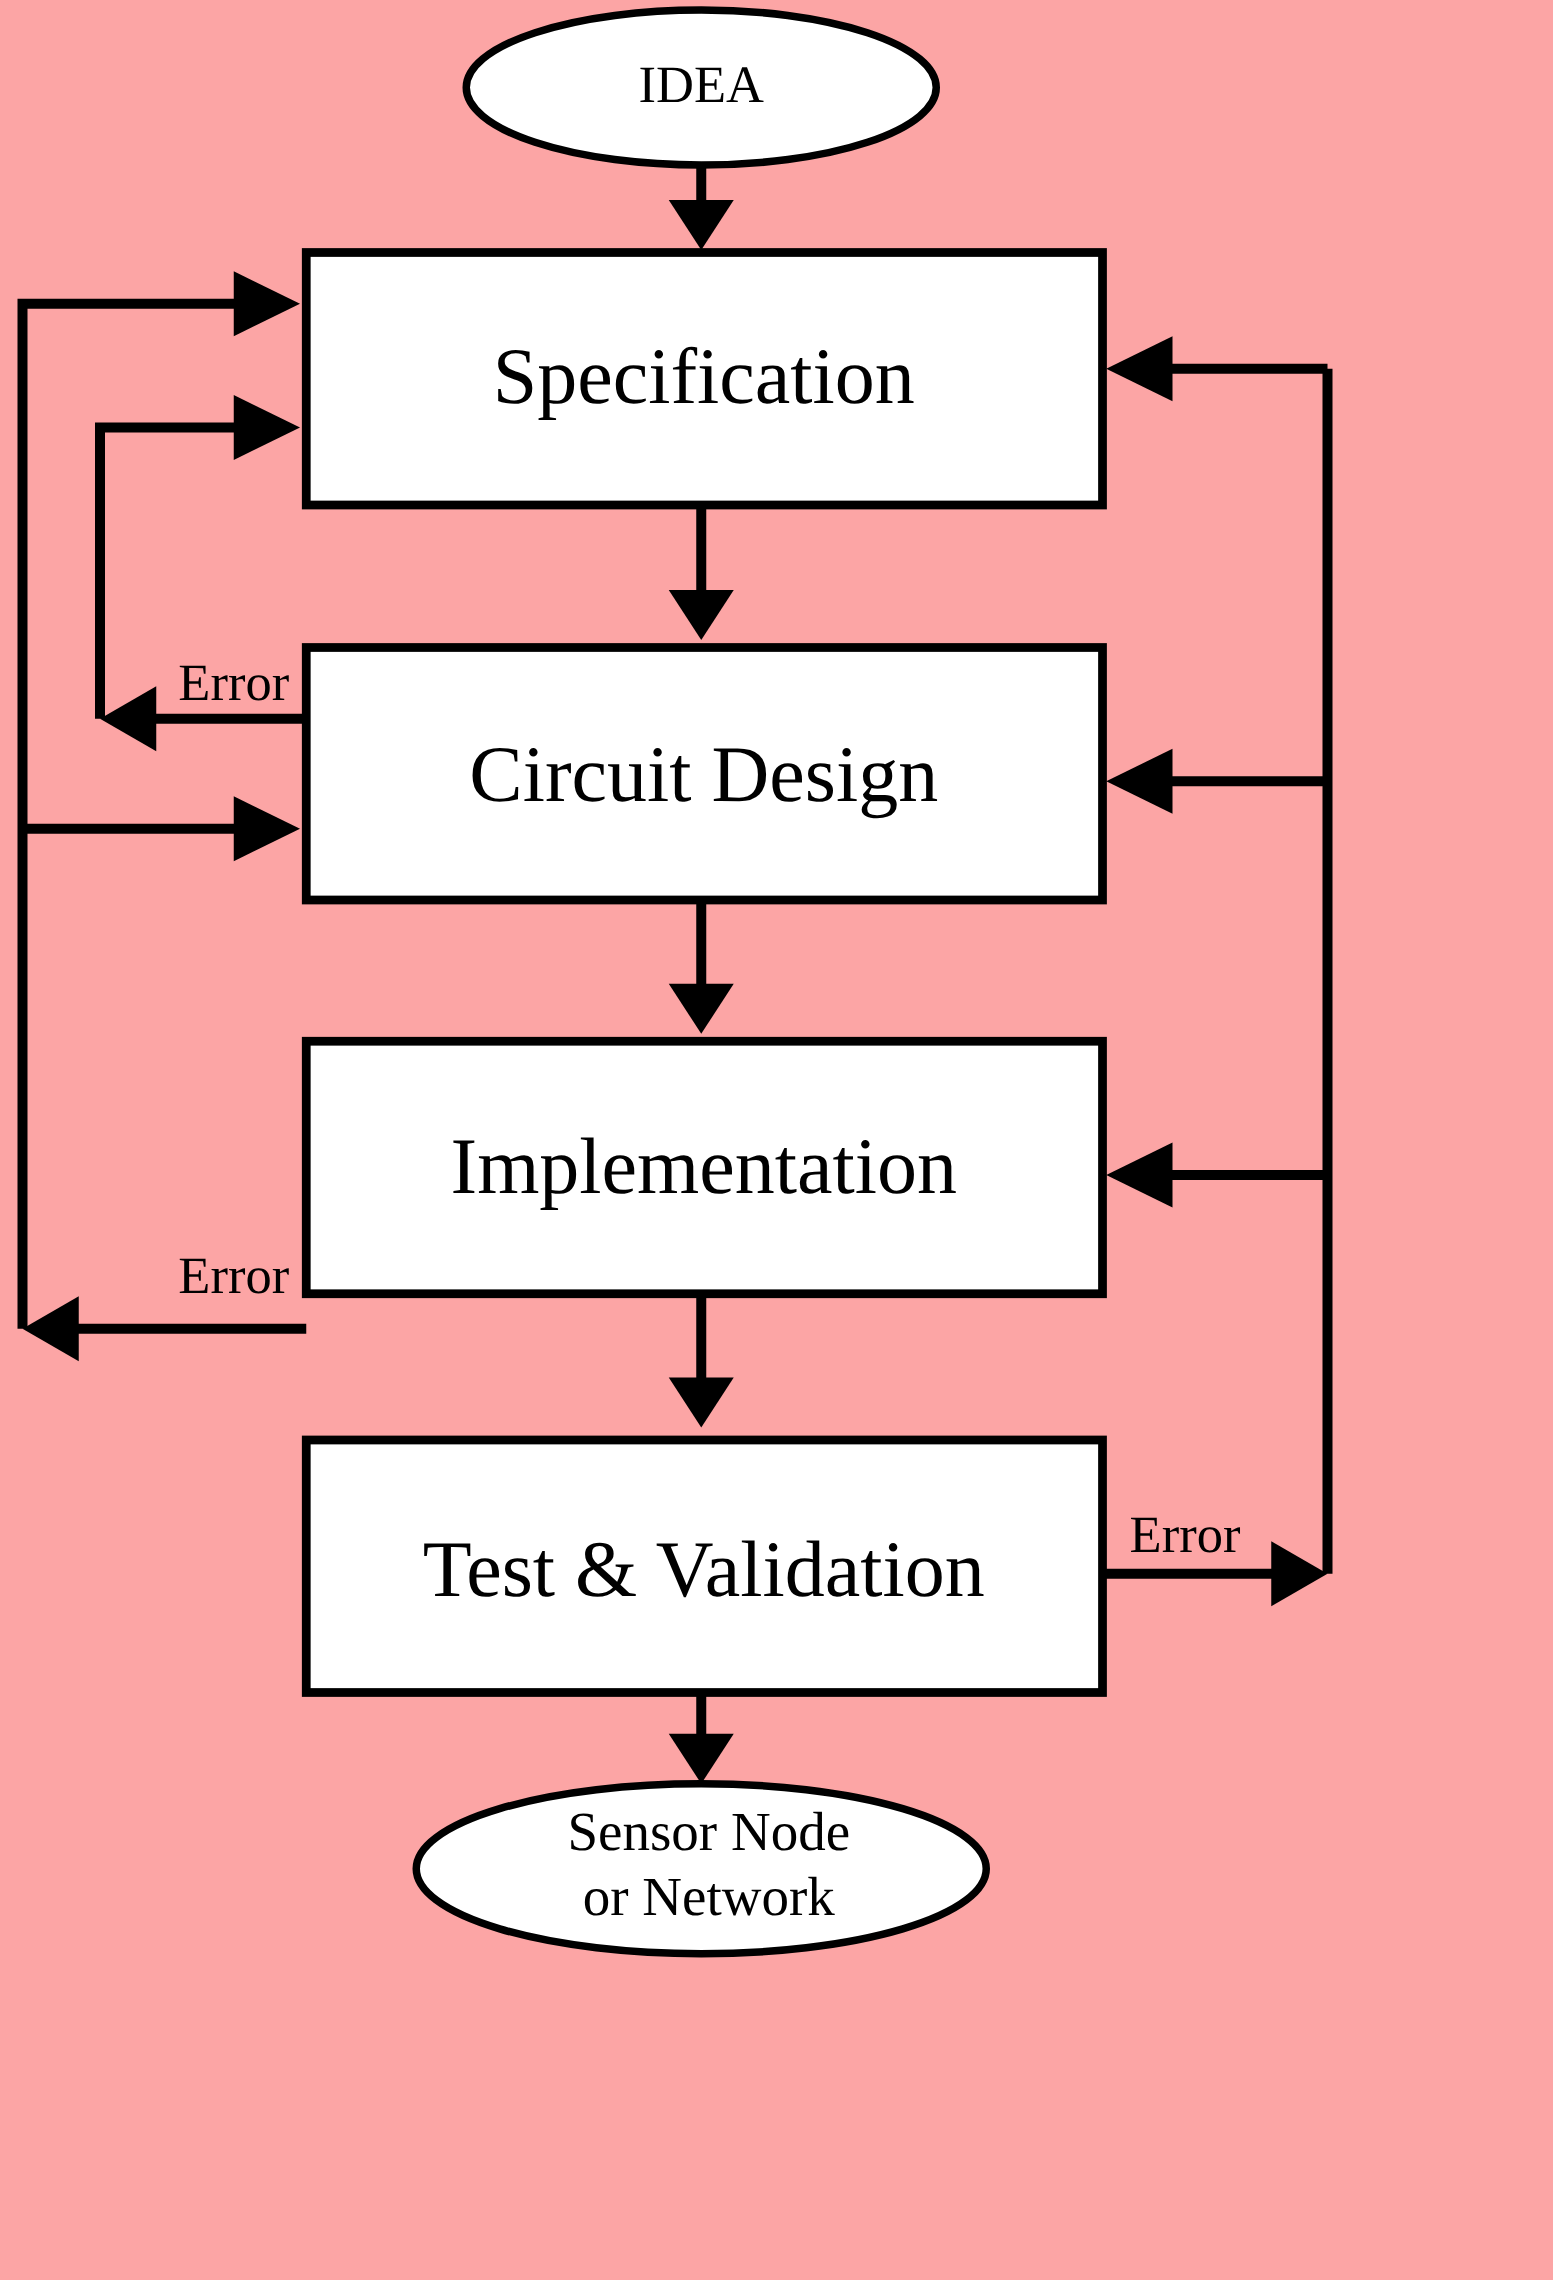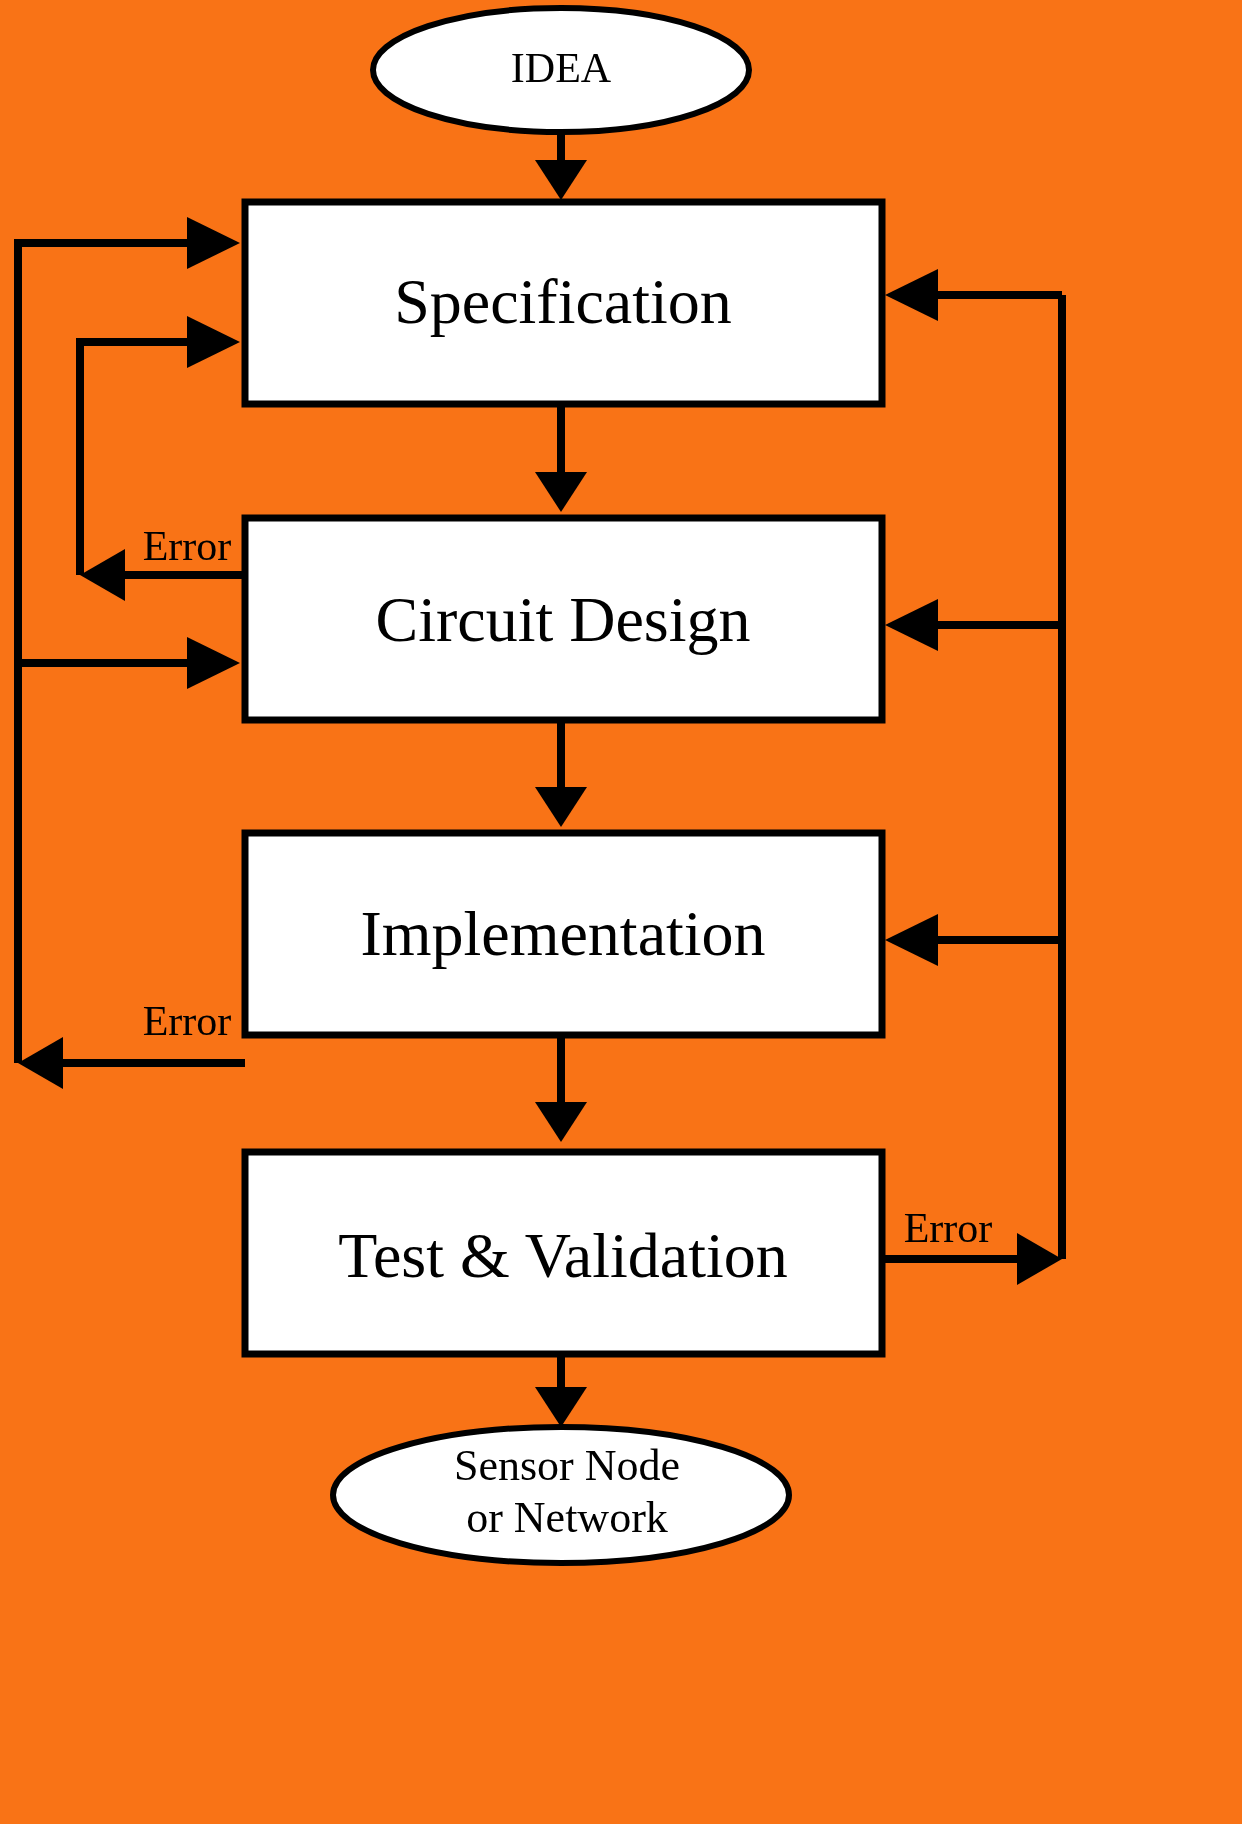--- a/index.html
+++ b/index.html
@@ -10,21 +10,21 @@
   body {
     width: 1242px;
     height: 1824px;
     font-family: "Liberation Serif", "DejaVu Serif", serif;
     overflow: hidden;
   }
   #diagram-root {
     position: relative;
     width: 1242px;
     height: 1824px;
-    background: #f97316;
+    background: #fca5a5;
   }
   svg.flow {
     display: block;
     width: 1242px;
     height: 1824px;
   }
   .node-shape {
     fill: #ffffff;
     stroke: #000000;
     stroke-width: 7;

